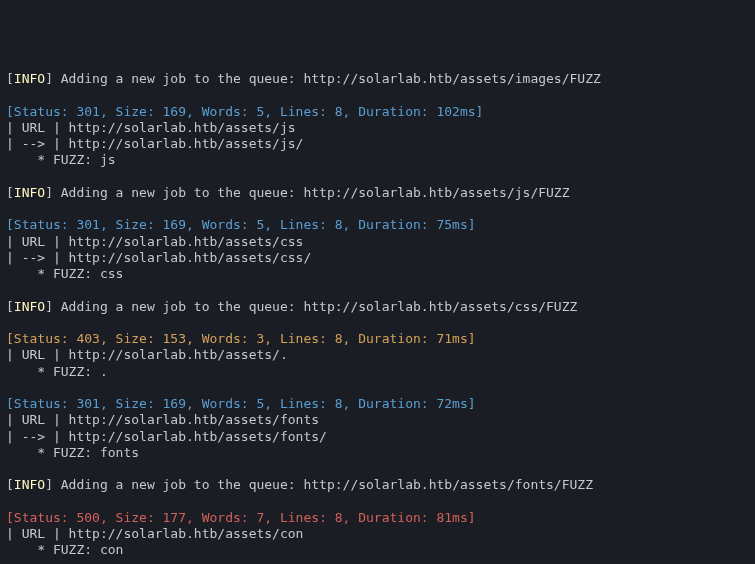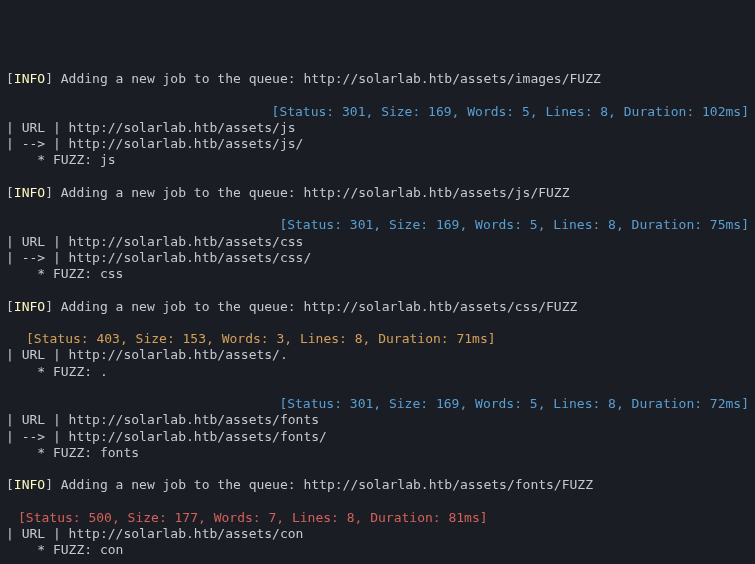--- a/index.html
+++ b/index.html
@@ -6,23 +6,23 @@
     body {
       background: #1a1d23;
       color: #c5c8ce;
       font-family: 'Menlo', 'Monaco', 'Consolas', monospace;
       font-size: 13px;
       line-height: 1.25;
       padding: 6px;
       white-space: pre;
     }
     .info { color: #fef9c3; }
-    .status-301 { color: #5a9fd4; text-align: right; }
-    .status-403 { color: #d4a05a; margin-left: 20px; }
-    .status-500 { color: #d4615a; margin-left: 12px; }
+    .status-301 { color: #5a9fd4; }
+    .status-403 { color: #d4a05a; }
+    .status-500 { color: #d4615a; }
     .bracket { color: #c5c8ce; }
     .line { display: block; }
   </style>
 </head>
 <body>
 
 
 
 <div id="terminal"><span class="line"><span class="bracket">[</span><span class="info">INFO</span><span>] Adding a new job to the queue: http://solarlab.htb/assets/images/FUZZ</span></span><span class="line"> </span><span class="line status-301">[Status: 301, Size: 169, Words: 5, Lines: 8, Duration: 102ms]</span><span class="line">| URL | http://solarlab.htb/assets/js</span><span class="line">| --&gt; | http://solarlab.htb/assets/js/</span><span class="line">    * FUZZ: js</span><span class="line"> </span><span class="line"><span class="bracket">[</span><span class="info">INFO</span><span>] Adding a new job to the queue: http://solarlab.htb/assets/js/FUZZ</span></span><span class="line"> </span><span class="line status-301">[Status: 301, Size: 169, Words: 5, Lines: 8, Duration: 75ms]</span><span class="line">| URL | http://solarlab.htb/assets/css</span><span class="line">| --&gt; | http://solarlab.htb/assets/css/</span><span class="line">    * FUZZ: css</span><span class="line"> </span><span class="line"><span class="bracket">[</span><span class="info">INFO</span><span>] Adding a new job to the queue: http://solarlab.htb/assets/css/FUZZ</span></span><span class="line"> </span><span class="line status-403">[Status: 403, Size: 153, Words: 3, Lines: 8, Duration: 71ms]</span><span class="line">| URL | http://solarlab.htb/assets/.</span><span class="line">    * FUZZ: .</span><span class="line"> </span><span class="line status-301">[Status: 301, Size: 169, Words: 5, Lines: 8, Duration: 72ms]</span><span class="line">| URL | http://solarlab.htb/assets/fonts</span><span class="line">| --&gt; | http://solarlab.htb/assets/fonts/</span><span class="line">    * FUZZ: fonts</span><span class="line"> </span><span class="line"><span class="bracket">[</span><span class="info">INFO</span><span>] Adding a new job to the queue: http://solarlab.htb/assets/fonts/FUZZ</span></span><span class="line"> </span><span class="line status-500">[Status: 500, Size: 177, Words: 7, Lines: 8, Duration: 81ms]</span><span class="line">| URL | http://solarlab.htb/assets/con</span><span class="line">    * FUZZ: con</span><span class="line"> </span></div>
 

